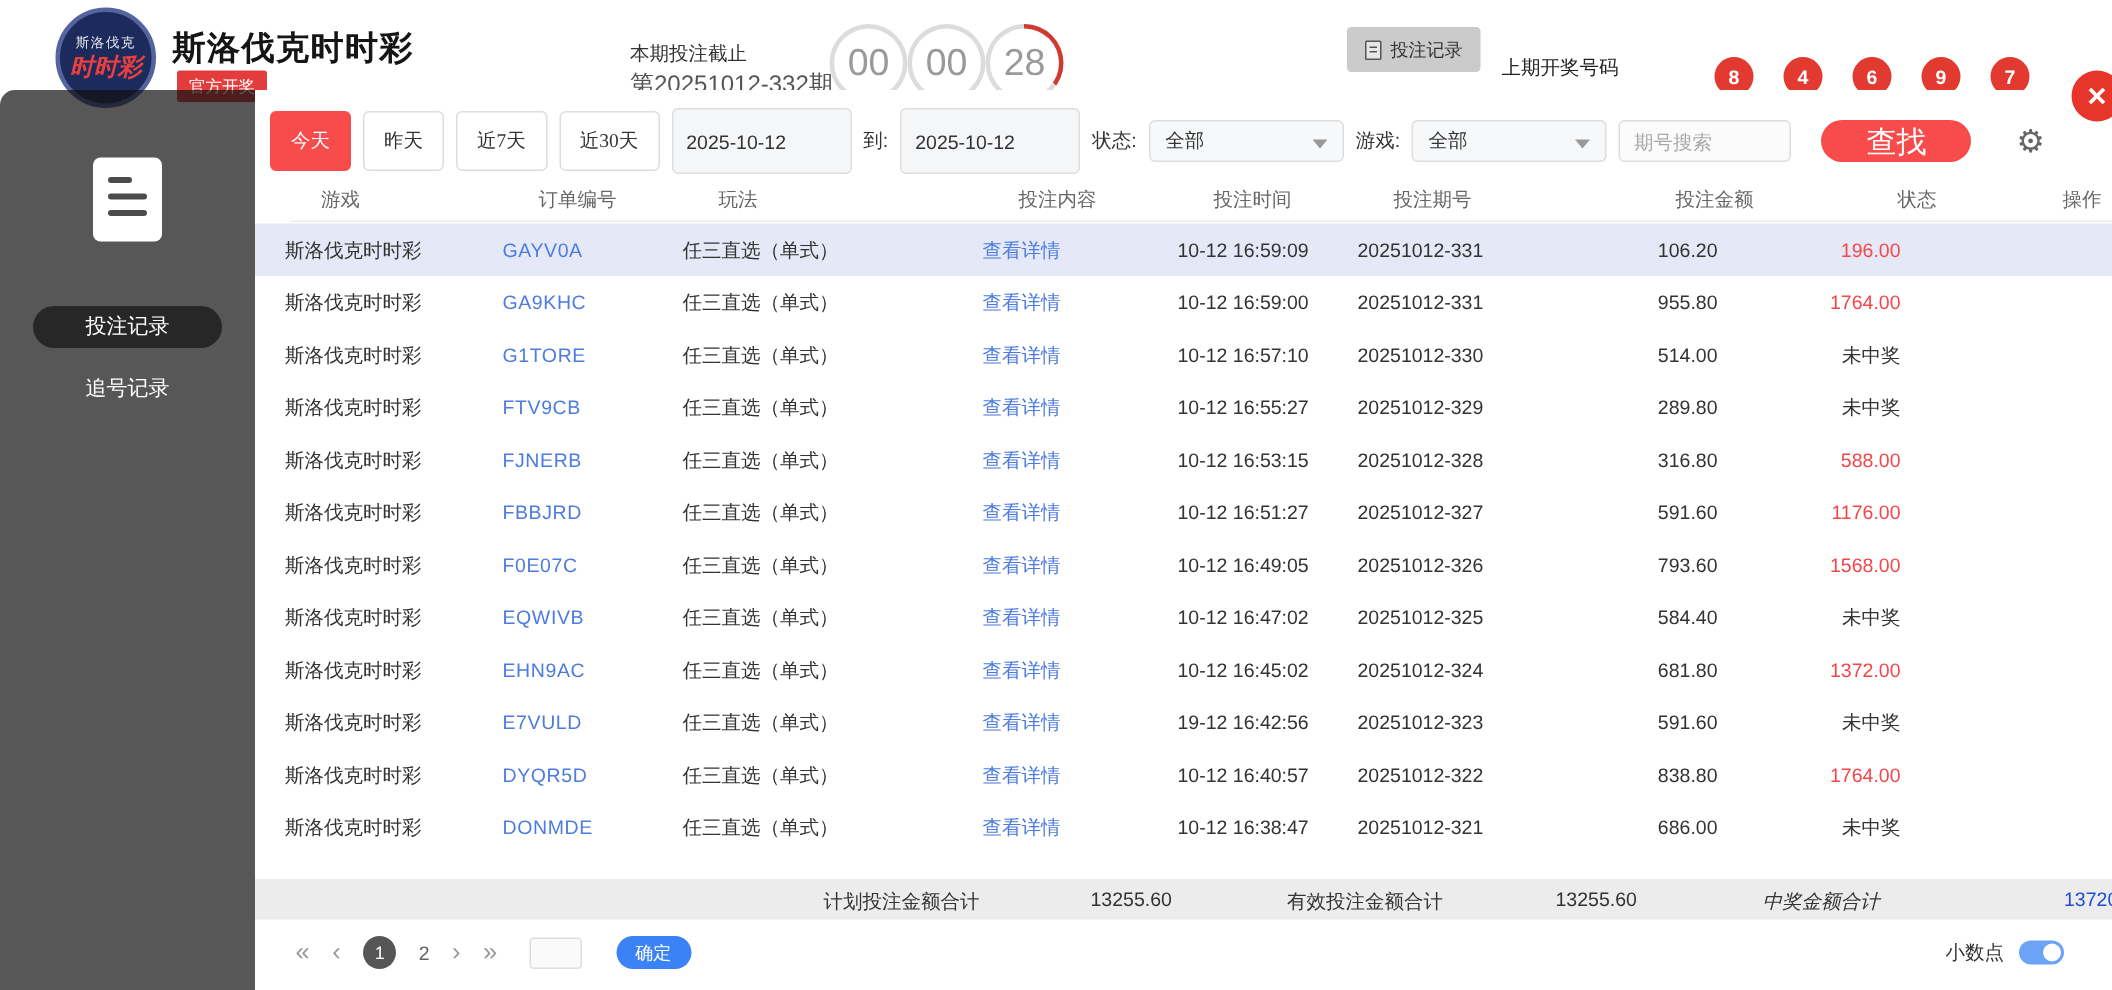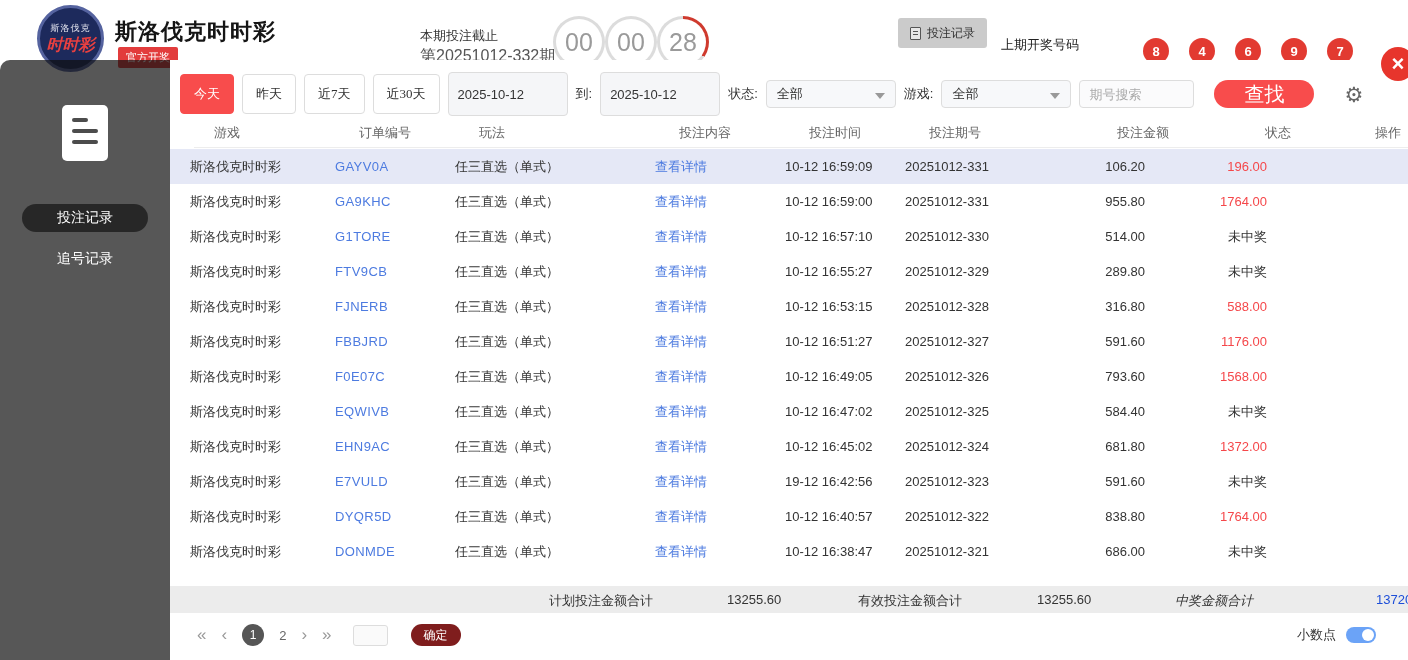--- a/index.html
+++ b/index.html
@@ -82,21 +82,21 @@
   .s-l1 { left:379px; } .s-v1 { left:557px; }
   .s-l2 { left:688px; } .s-v2 { left:867px; }
   .s-l3 { left:1005px;font-style:italic; } .s-v3 { left:1206px; color:#1d4ed8; }
 
   .pager { position:absolute; left:27px; top:560px; height:30px; display:flex; align-items:center; gap:15px; }
   .pg-nav { font-size:17px; color:#999; cursor:pointer; }
   .pg-num { font-size:13px; color:#666; cursor:pointer; }
   .pg-num.active { width:22px; height:22px; border-radius:50%; background:#565656; color:#fff; display:flex;
                    align-items:center; justify-content:center; font-size:12px; }
   .pg-input { width:35px; height:21px; border:1px solid #ddd; border-radius:3px; background:#fafafa; margin-left:6px; font-family:inherit; }
-  .pg-confirm { height:22px; padding:0 13px; border:none; border-radius:11px; background:#7f1d1d; color:#fff; font-size:12px;
+  .pg-confirm { height:22px; padding:0 13px; border:none; border-radius:11px; background:#3b82f6; color:#fff; font-size:12px;
                 margin-left:8px; cursor:pointer; font-family:Liberation Serif, serif; }
   .decimal-wrap { position:absolute; right:32px; top:560px; height:30px; display:flex; align-items:center; gap:10px;
                   font-size:13px; color:#333; }
   .toggle { width:30px; height:16px; border-radius:9px; background:#6ba3f7; position:relative; cursor:pointer; }
   .toggle .knob { position:absolute; right:2px; top:2px; width:12px; height:12px; border-radius:50%; background:#fff; }
 </style>
 </head>
 <body>
 
 <div class="screen">

